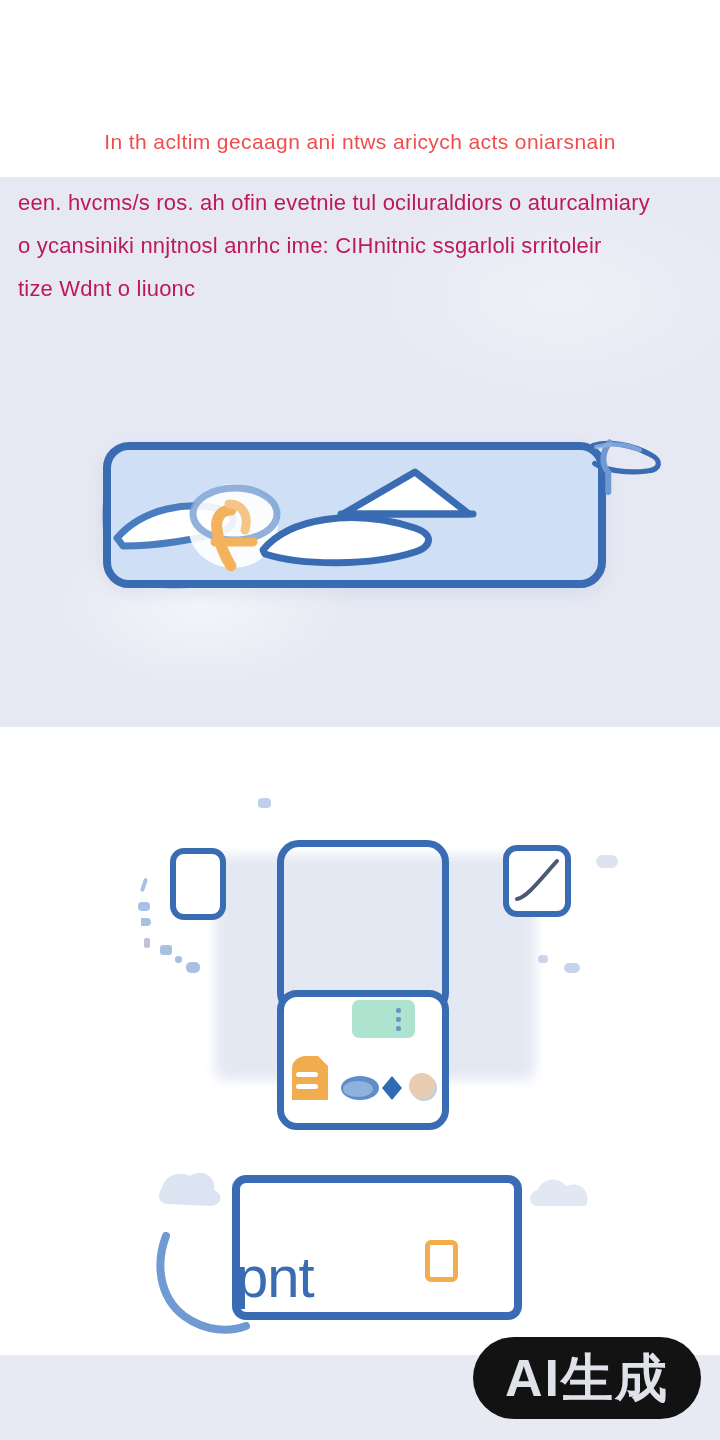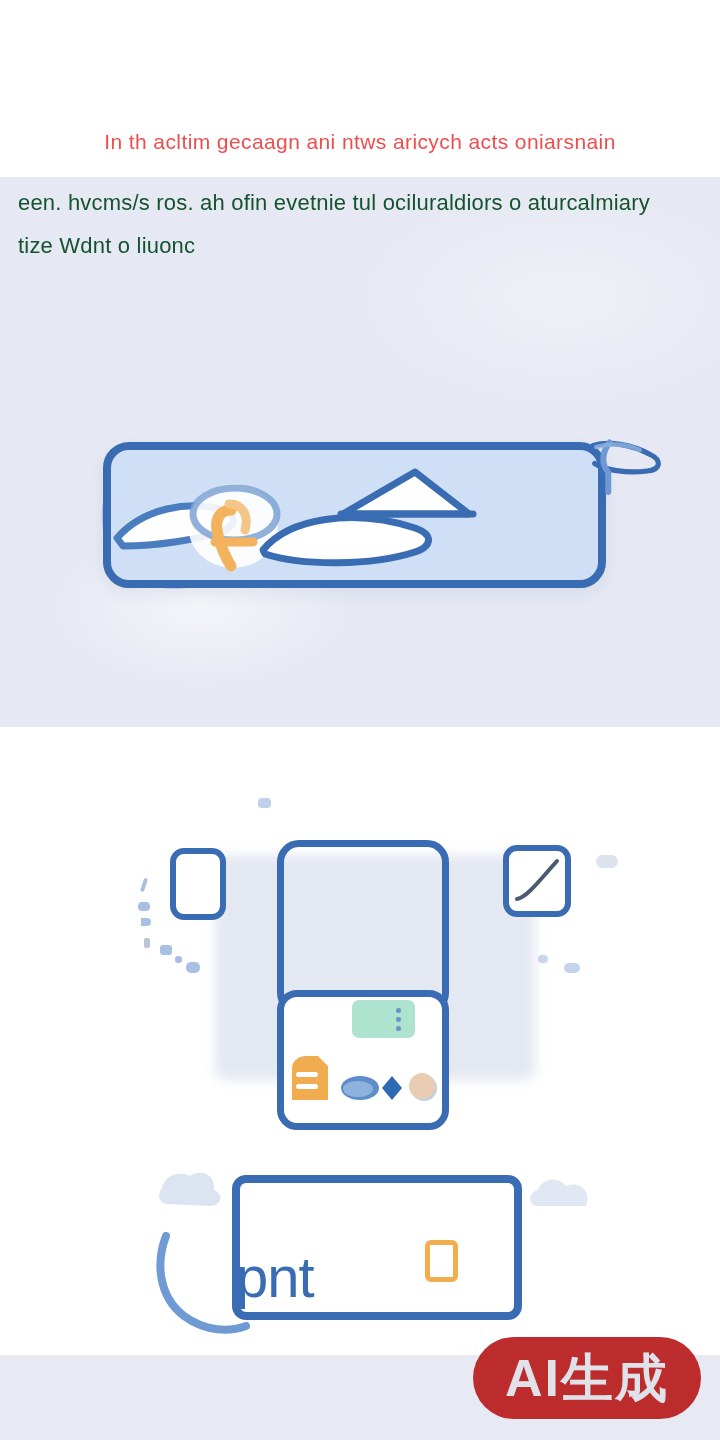--- a/index.html
+++ b/index.html
@@ -60,21 +60,21 @@
     font-size: 21px;
     letter-spacing: .4px;
     color: #ef4444;
     opacity: .95;
     filter: blur(.25px);
   }
   #para {
     top: 192px;
     font-size: 22px;
     letter-spacing: .2px;
-    color: #14532d;
+    color: #be185d;
     filter: blur(.3px);
   }
   #para .pline {
     display: block;
     margin-bottom: 21px;
     white-space: nowrap;
   }
   #para .pline:nth-child(1),
   #para .pline:nth-child(2),
   #para .pline:nth-child(3) {
@@ -213,21 +213,21 @@
     border: 5px solid #f2ad4e;
     border-radius: 6px;
     box-sizing: border-box;
   }
 
   
   #watermark {
     position: absolute;
     left: 473px; top: 1337px;
     width: 228px; height: 82px;
-    background: #b91c1c;
+    background: #000000;
     border-radius: 41px;
     display: flex;
     align-items: center;
     justify-content: center;
     opacity: .92;
   }
   #watermark span {
     font-size: 52px;
     font-weight: bold;
     color: #e0e2ea;
@@ -247,20 +247,21 @@
 
 <div id="page">
 
   <div class="band" id="band-mid"></div>
   <div class="band" id="band-bottom"></div>
 
   <div class="txt-block" id="headline">In th acltim gecaagn ani ntws aricych acts oniarsnain</div>
 
   <div class="txt-block" id="para">
     <span class="pline">een. hvcms/s  ros. ah ofin evetnie tul ociluraldiors o aturcalmiary</span>
+    <span class="pline">o ycansiniki nnjtnosl anrhc ime:  CIHnitnic ssgarloli srritoleir</span>
     <span class="pline">tize Wdnt o liuonc</span>
   </div>
 
   <div id="hero">
 
     <svg id="hero-under" class="hero-svg" width="240" height="180" viewBox="0 0 240 180">
       <path d="M8 30 C2 90 30 140 95 150 C140 156 170 140 182 122" fill="none" stroke="#9cb8e0" stroke-width="9" stroke-linecap="round" opacity="0.75"></path>
       <path d="M70 120 C95 138 125 140 150 128" fill="none" stroke="#b9cbe8" stroke-width="5" stroke-linecap="round" opacity="0.7"></path>
     </svg>
 

